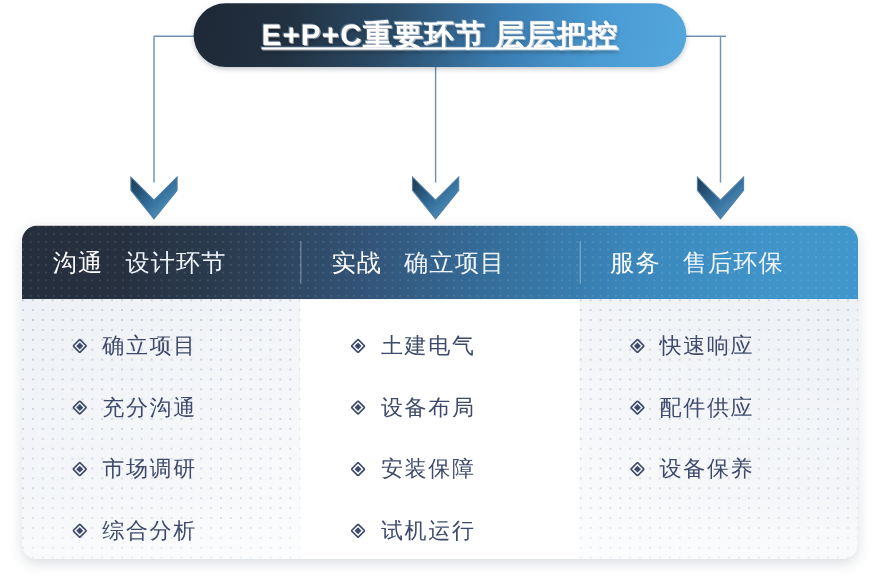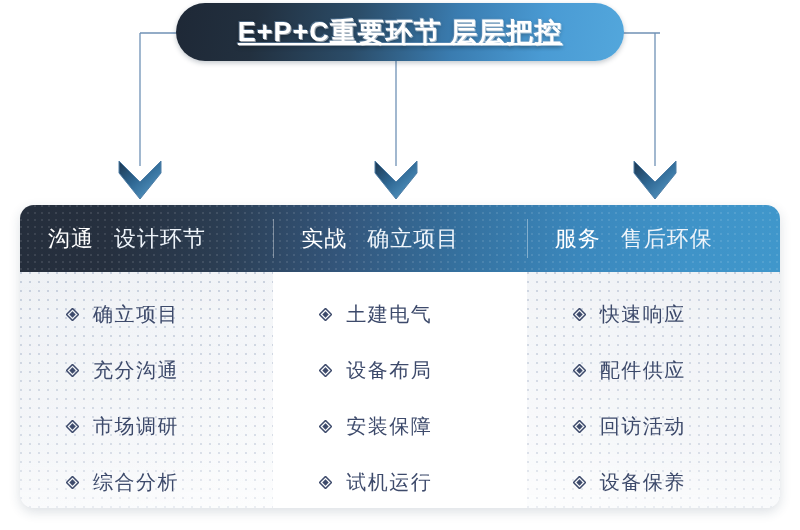--- a/index.html
+++ b/index.html
@@ -318,25 +318,18 @@
             <path d="M7 0.5 L13.5 7 L7 13.5 L0.5 7 Z" fill="none" stroke="#3d4a6b" stroke-width="1.6"></path>
             <path d="M7 3.6 L10.4 7 L7 10.4 L3.6 7 Z" fill="#3d4a6b"></path>
           </svg>
         <span class="label">配件供应</span>
       </div>
       <div class="item">
         <svg class="bullet" viewBox="0 0 14 14">
             <path d="M7 0.5 L13.5 7 L7 13.5 L0.5 7 Z" fill="none" stroke="#3d4a6b" stroke-width="1.6"></path>
             <path d="M7 3.6 L10.4 7 L7 10.4 L3.6 7 Z" fill="#3d4a6b"></path>
           </svg>
-        <span class="label">回访活动</span>
-      </div>
-      <div class="item">
-        <svg class="bullet" viewBox="0 0 14 14">
-            <path d="M7 0.5 L13.5 7 L7 13.5 L0.5 7 Z" fill="none" stroke="#3d4a6b" stroke-width="1.6"></path>
-            <path d="M7 3.6 L10.4 7 L7 10.4 L3.6 7 Z" fill="#3d4a6b"></path>
-          </svg>
         <span class="label">设备保养</span>
       </div>
     </div>
 
   </div>
 </div>
 
 </body></html>

